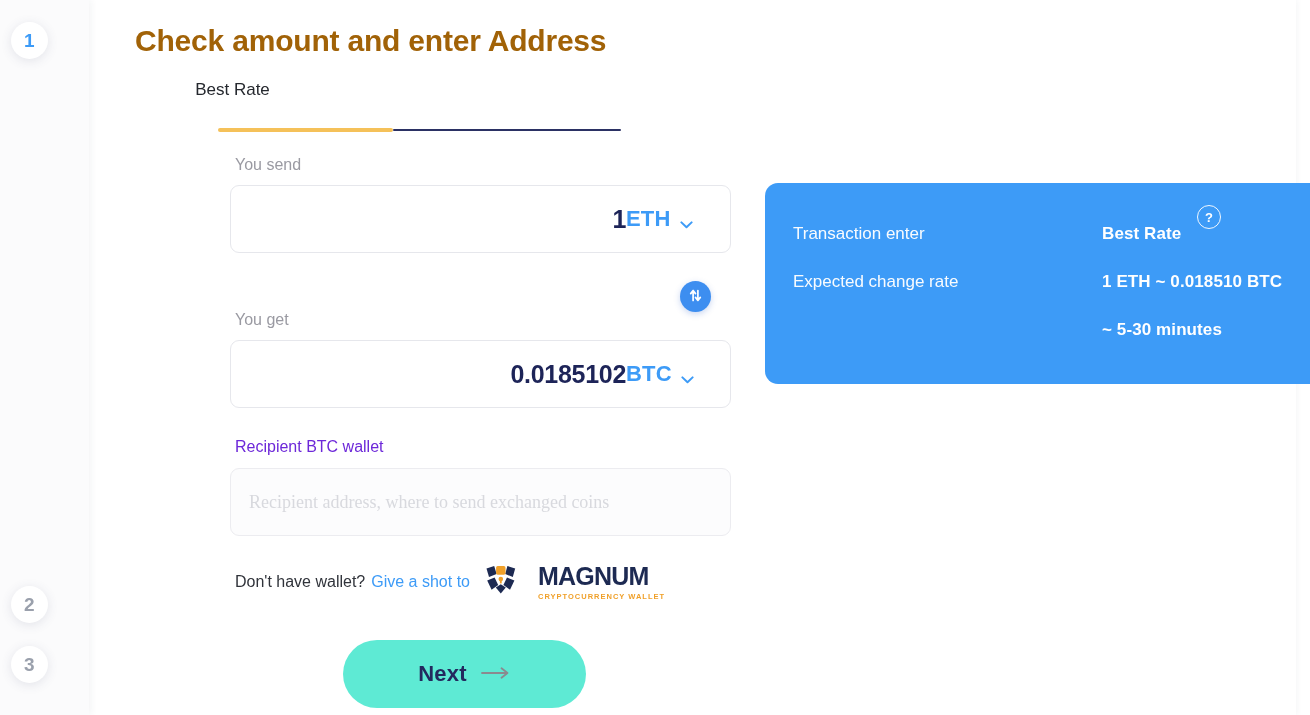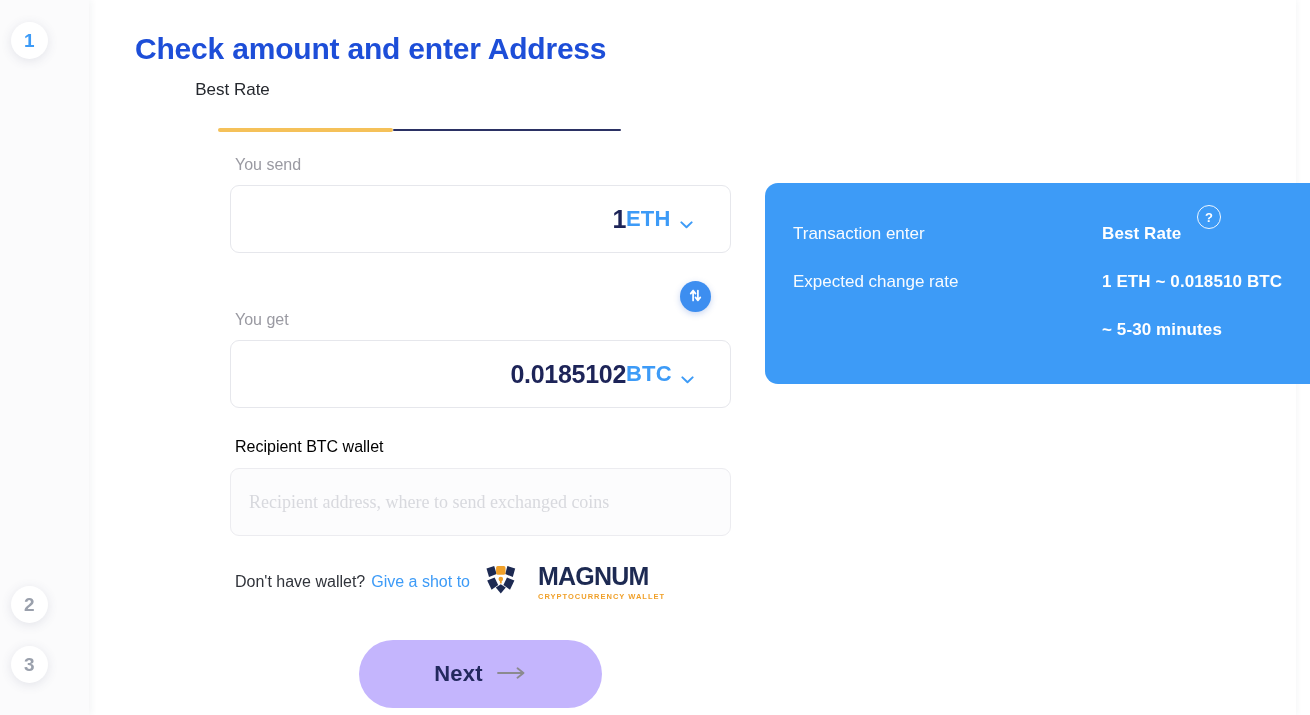--- a/index.html
+++ b/index.html
@@ -53,24 +53,24 @@
     position: absolute;
     left: 89px; top: 0;
     width: 1207px;
     height: 715px;
     background: #ffffff;
     box-shadow: 1px 0 6px rgba(40,50,80,0.05);
   }
 
   .page-title {
     position: absolute;
-    left: 46px; top: 32px;
+    left: 46px; top: 24px;
     font-size: 30px;
     font-weight: bold;
-    color: #1d4ed8;
+    color: #a16207;
     letter-spacing: -.2px;
   }
 
   
   .tabs {
     position: absolute;
     left: 56px; top: 80px;
     width: 477px;
     height: 54px;
   }
@@ -213,25 +213,25 @@
     font-size: 7.5px;
     color: #f0a029;
     letter-spacing: 1.0px;
     margin-top: 3px;
     font-weight: bold;
   }
 
   
   .next-btn {
     position: absolute;
-    left: 270px; top: 640px;
+    left: 254px; top: 640px;
     width: 243px;
     height: 68px;
     border-radius: 34px;
-    background: #c4b5fd;
+    background: #5eead4;
     border: none;
     cursor: pointer;
     font-family: inherit;
     display: flex;
     align-items: center;
     justify-content: center;
     gap: 13px;
   }
   .next-label {
     font-size: 22px;
@@ -340,21 +340,21 @@
       <span class="ticker">
         <span class="ticker-code">BTC</span>
         <span class="chev">
           <svg width="13" height="8" viewBox="0 0 13 8">
             <path d="M1.4 1.4 L6.5 6.3 L11.6 1.4" fill="none" stroke="#3d9bf7" stroke-width="2" stroke-linecap="round" stroke-linejoin="round"></path>
           </svg>
         </span>
       </span>
     </div>
 
-    <div class="field-label" style="left:146px; top:438px; color:#000000;">Recipient BTC wallet</div>
+    <div class="field-label" style="left:146px; top:438px; color:#6d28d9;">Recipient BTC wallet</div>
     <div class="recipient-box">
       <input class="recipient-input" type="text" placeholder="Recipient address, where to send exchanged coins" style="">
     </div>
 
     <div class="promo">
       <span class="promo-text">Don't have wallet?</span>
       <a class="promo-link" href="#">Give a shot to</a>
       <span class="magnum-logo">
         <span>
           <svg width="36" height="32" viewBox="0 0 36 32">

